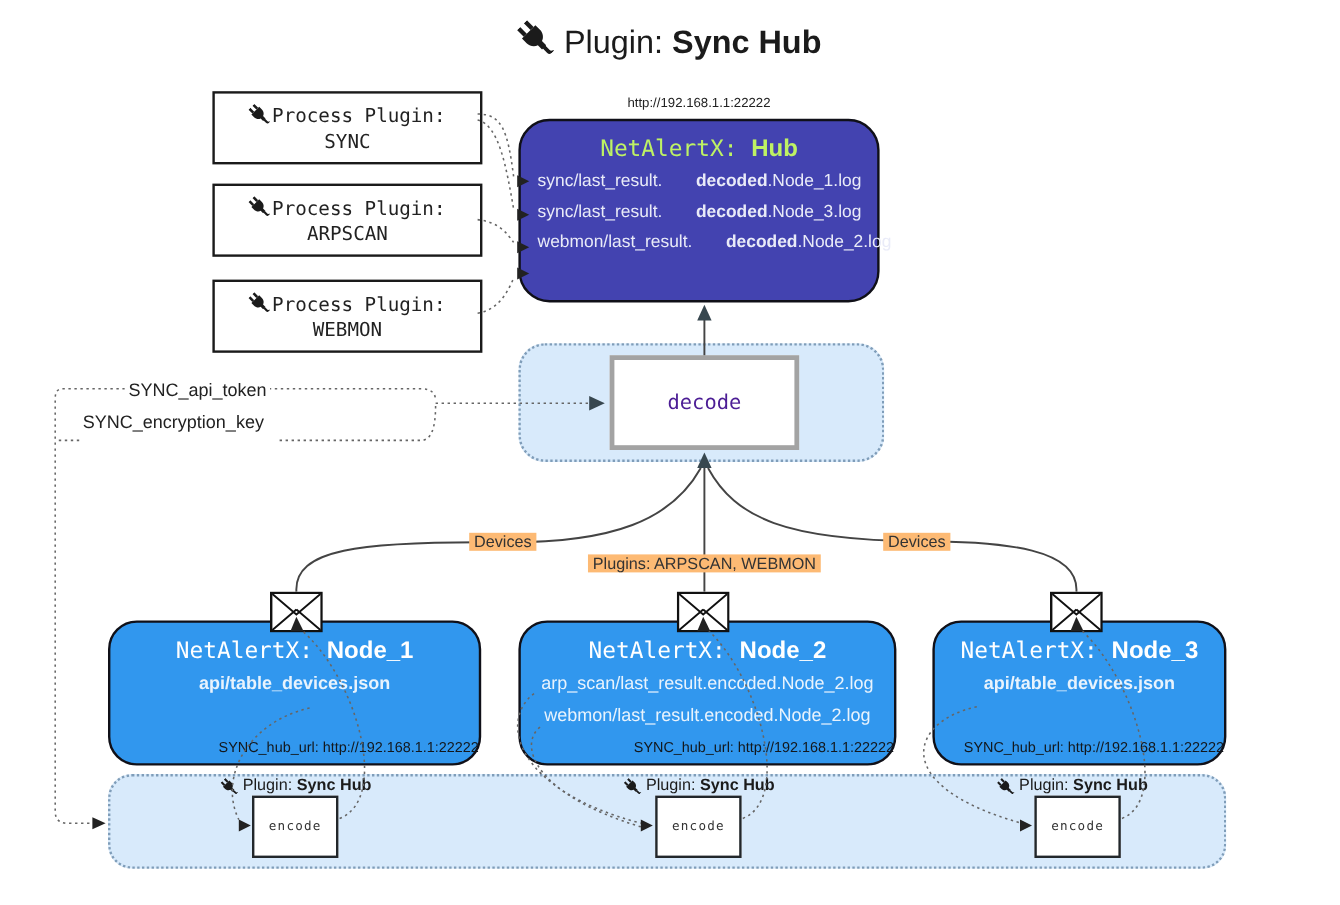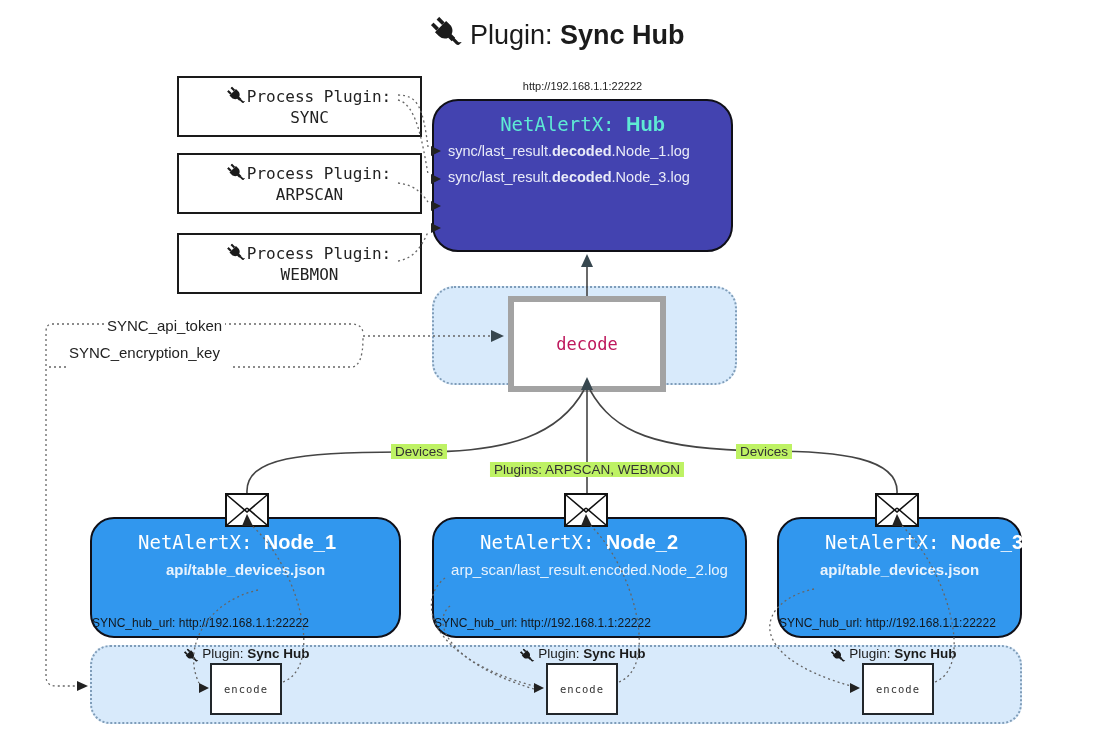--- a/index.html
+++ b/index.html
@@ -8,57 +8,57 @@
   .abs{position:absolute;}
 
   
   #page-title{left:0;right:0;top:16px;text-align:center;font-size:27px;color:#1b1b1b;z-index:3;}
   #page-title .bold{font-weight:700;}
   .plug-icon{display:inline-block;vertical-align:-6px;transform:rotate(-45deg);}
 
   
   .proc-box{left:177px;width:221px;height:57px;background:#fff;border:2px solid #1a1a1a;
             text-align:center;font-family:"DejaVu Sans Mono",monospace;font-size:16px;color:#222;
-            z-index:2;display:flex;flex-direction:column;justify-content:center;gap:2px;padding-left:20px;}
+            z-index:2;display:flex;flex-direction:column;justify-content:center;gap:2px;}
   .proc-box .l1{display:flex;align-items:center;justify-content:center;gap:2px;}
 
   
   #hub-url{left:432px;width:301px;top:80px;text-align:center;font-size:11px;color:#222;z-index:2;}
   #hub-box{left:432px;top:99px;width:301px;height:153px;background:#4343b0;border:2px solid #101018;
            border-radius:26px;box-sizing:border-box;z-index:2;padding-top:8px;}
-  #hub-box .hub-title{text-align:center;color:#5eead4;font-family:"DejaVu Sans Mono",monospace;
+  #hub-box .hub-title{text-align:center;color:#bef264;font-family:"DejaVu Sans Mono",monospace;
                       font-size:19px;line-height:30px;}
   #hub-box .hub-title .bold{font-family:"Liberation Sans",sans-serif;font-weight:700;font-size:20px;}
   .hub-log{color:#e9ebf8;font-size:14.5px;line-height:25.5px;padding-left:14px;white-space:nowrap;}
-  .hub-log b{font-weight:700;}
+  .hub-log b{font-weight:700;margin-left:28px;}
 
   
   #decode-panel{left:432px;top:286px;width:305px;height:99px;background:#d8eafb;
                 border:2px dotted #7f9db9;border-radius:22px;box-sizing:border-box;z-index:1;}
-  #decode-box{left:508px;top:296px;width:158px;height:96px;background:#fff;border:6px solid #a3a3a3;
+  #decode-box{left:508px;top:296px;width:158px;height:79px;background:#fff;border:4px solid #a3a3a3;
               box-sizing:border-box;display:flex;align-items:center;justify-content:center;
-              font-family:"DejaVu Sans Mono",monospace;font-size:17px;color:#be185d;z-index:2;}
+              font-family:"DejaVu Sans Mono",monospace;font-size:17px;color:#4c1d95;z-index:2;}
 
   
   .secret-label{background:#fff;padding:0 3px;font-size:15px;color:#222;z-index:6;white-space:nowrap;}
   #api-token-label{left:104px;top:317px;}
   #encryption-key-label{left:66px;top:344px;text-align:right;}
 
   
-  .edge-label{background:#bef264;padding:0 4px;font-size:13.5px;color:#333;z-index:6;
+  .edge-label{background:#fdba74;padding:0 4px;font-size:13.5px;color:#333;z-index:6;
               transform:translateX(-50%);white-space:nowrap;}
 
   
   .node-box{top:517px;height:121px;background:#3197ee;border:2px solid #101018;border-radius:24px;
             box-sizing:border-box;z-index:2;padding-top:9px;}
-  .node-title{text-align:left;color:#fff;font-family:"DejaVu Sans Mono",monospace;font-size:19px;line-height:28px;white-space:nowrap;padding-left:46px;}
+  .node-title{text-align:center;color:#fff;font-family:"DejaVu Sans Mono",monospace;font-size:19px;line-height:28px;white-space:nowrap;}
   .node-title .bold{font-family:"Liberation Sans",sans-serif;font-weight:700;font-size:20px;}
   .node-file{text-align:center;color:#e8f3fd;font-size:15px;line-height:27px;white-space:nowrap;}
   .node-file.single{margin-top:0;font-weight:bold;}
-  .node-huburl{position:absolute;left:0;right:0;bottom:6px;text-align:left;font-size:12px;color:#13171b;}
+  .node-huburl{position:absolute;left:0;right:0;bottom:6px;text-align:right;font-size:12px;color:#13171b;}
   #node-1{left:90px;width:311px;}
   #node-2{left:432px;width:315px;}
   #node-3{left:777px;width:245px;}
 
   
   .envelope{width:44px;height:34px;z-index:4;}
   #envelope-1{left:225px;top:493px;}
   #envelope-2{left:564px;top:493px;}
   #envelope-3{left:875px;top:493px;}
 
@@ -138,40 +138,42 @@
       <span>Process Plugin:</span>
       </div>
     <div>WEBMON</div>
   </div>
 
   <div class="abs" id="hub-url">http://192.168.1.1:22222</div>
   <div class="abs" id="hub-box">
     <div class="hub-title"><span>NetAlertX: </span><span class="bold">Hub</span></div>
     <div class="hub-log"><span>sync/last_result.</span><b>decoded</b><span>.Node_1.log</span></div>
     <div class="hub-log"><span>sync/last_result.</span><b>decoded</b><span>.Node_3.log</span></div>
+    <div class="hub-log"><span>webmon/last_result.</span><b>decoded</b><span>.Node_2.log</span></div>
   </div>
 
   <div class="abs" id="decode-panel"></div>
   <div class="abs" id="decode-box">decode</div>
 
   <div class="abs secret-label" id="api-token-label">SYNC_api_token</div>
   <div class="abs secret-label" id="encryption-key-label">SYNC_encryption_key</div>
 
   <div class="abs edge-label" style="left:419px;top:444px;">Devices</div>
   <div class="abs edge-label" style="left:587px;top:462px;">Plugins: ARPSCAN, WEBMON</div>
   <div class="abs edge-label" style="left:764px;top:444px;">Devices</div>
 
   <div class="abs node-box" id="node-1">
     <div class="node-title"><span>NetAlertX: </span><span class="bold">Node_1</span></div>
     <div class="node-file single">api/table_devices.json</div>
     <div class="node-huburl">SYNC_hub_url: http://192.168.1.1:22222</div>
   </div>
   <div class="abs node-box" id="node-2">
     <div class="node-title"><span>NetAlertX: </span><span class="bold">Node_2</span></div>
     <div class="node-file">arp_scan/last_result.encoded.Node_2.log</div>
+    <div class="node-file">webmon/last_result.encoded.Node_2.log</div>
     <div class="node-huburl">SYNC_hub_url: http://192.168.1.1:22222</div>
   </div>
   <div class="abs node-box" id="node-3">
     <div class="node-title"><span>NetAlertX: </span><span class="bold">Node_3</span></div>
     <div class="node-file single">api/table_devices.json</div>
     <div class="node-huburl">SYNC_hub_url: http://192.168.1.1:22222</div>
   </div>
 
   <svg class="abs envelope" id="envelope-1" viewBox="0 0 44 34">
       <rect x="1" y="1" width="42" height="32" fill="#fff" stroke="#111" stroke-width="2"></rect>

